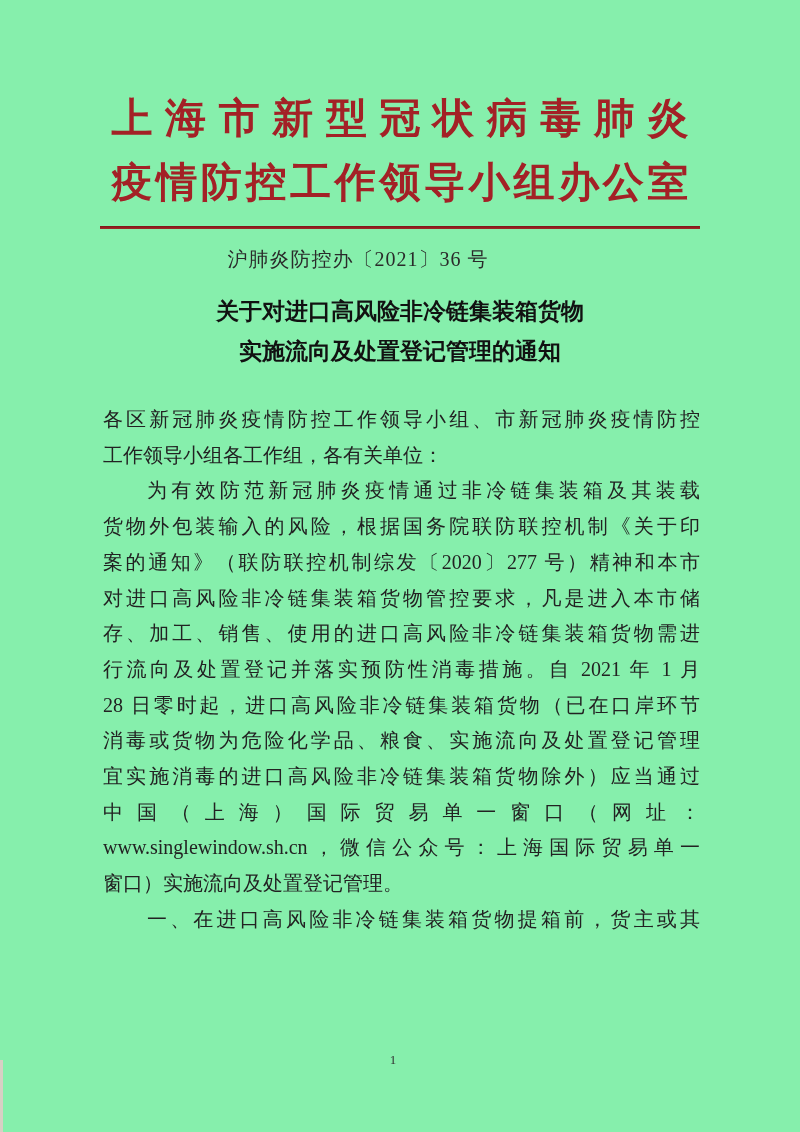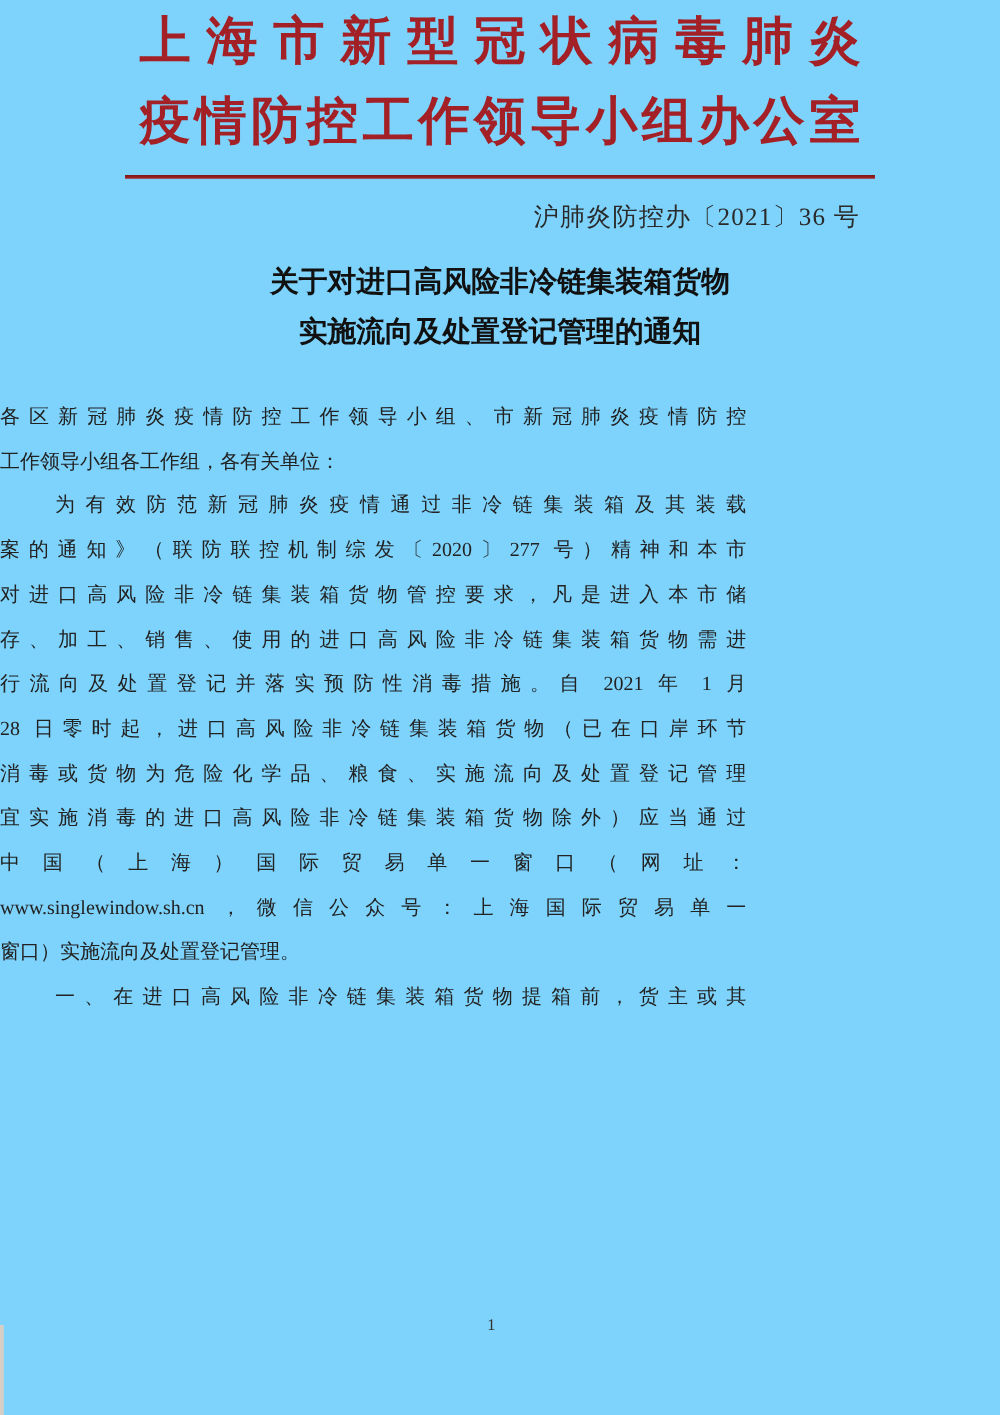--- a/index.html
+++ b/index.html
@@ -8,21 +8,22 @@
     width: 800px;
     height: 1132px;
     position: relative;
     font-family: "Liberation Serif", "DejaVu Serif", serif;
     color: #1e1e1e;
     overflow: hidden;
   }
   .page {
     position: absolute;
     inset: 0;
-    background: #7dd3fc;
+    background: #86efac;
+    padding-top: 86px;
   }
   
   .scan-edge {
     position: absolute;
     left: 0; top: 1060px;
     width: 3px; height: 72px;
     background: #d8cfc4;
   }
 
   
@@ -41,41 +42,42 @@
   .red-rule {
     width: 600px;
     height: 3px;
     margin: 12px auto 0 100px;
     background: linear-gradient(to bottom, #7c1416, #a5282a);
   }
 
   .doc-no {
     margin-top: 17px;
     padding-right: 112px;
-    text-align: right;
+    text-align: center;
     font-size: 20px;
     color: #2a2a2a;
     letter-spacing: 1px;
     margin-left: 28px;
   }
 
   .title {
     margin-top: 18px;
     text-align: center;
     font-size: 23px;
     line-height: 40px;
     font-weight: bold;
     color: #111;
     font-family: "Liberation Sans", "DejaVu Sans", sans-serif;
   }
 
   .body-text {
     margin-top: 31px;
+    margin-left: 103px;
     width: 597px;
-    font-size: 16px;
+    font-size: 20px;
     line-height: 35.7px;
     color: #222;
   }
   .line {
     text-align: justify;
     text-align-last: justify;
     text-justify: inter-character;
     white-space: normal;
   }
   .line.left { text-align-last: left; }
@@ -106,20 +108,21 @@
 
   <div class="title">
     <div>关于对进口高风险非冷链集装箱货物</div>
     <div>实施流向及处置登记管理的通知</div>
   </div>
 
   <div class="body-text">
     <div class="line">各区新冠肺炎疫情防控工作领导小组、市新冠肺炎疫情防控</div>
     <div class="line left">工作领导小组各工作组，各有关单位：</div>
     <div class="line indent">为有效防范新冠肺炎疫情通过非冷链集装箱及其装载</div>
+    <div class="line">货物外包装输入的风险，根据国务院联防联控机制《关于印</div>
     <div class="line">案的通知》（联防联控机制综发〔2020〕277 号）精神和本市</div>
     <div class="line">对进口高风险非冷链集装箱货物管控要求，凡是进入本市储</div>
     <div class="line">存、加工、销售、使用的进口高风险非冷链集装箱货物需进</div>
     <div class="line">行流向及处置登记并落实预防性消毒措施。自 2021 年 1 月</div>
     <div class="line">28 日零时起，进口高风险非冷链集装箱货物（已在口岸环节</div>
     <div class="line">消毒或货物为危险化学品、粮食、实施流向及处置登记管理</div>
     <div class="line">宜实施消毒的进口高风险非冷链集装箱货物除外）应当通过</div>
     <div class="line">中国（上海）国际贸易单一窗口（网址：</div>
     <div class="line">www.singlewindow.sh.cn，微信公众号：上海国际贸易单一</div>
     <div class="line left">窗口）实施流向及处置登记管理。</div>

